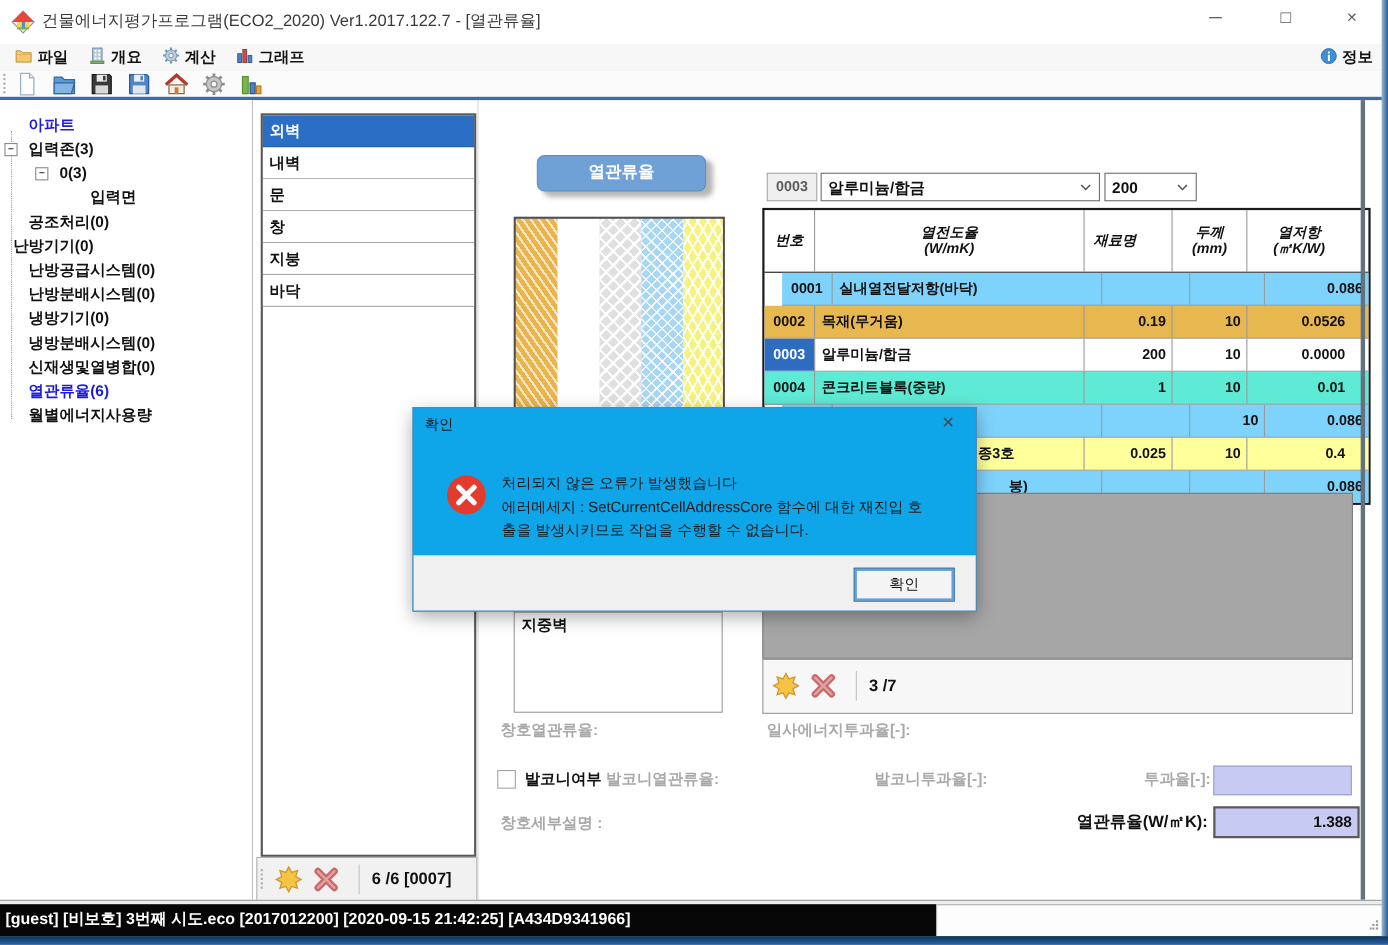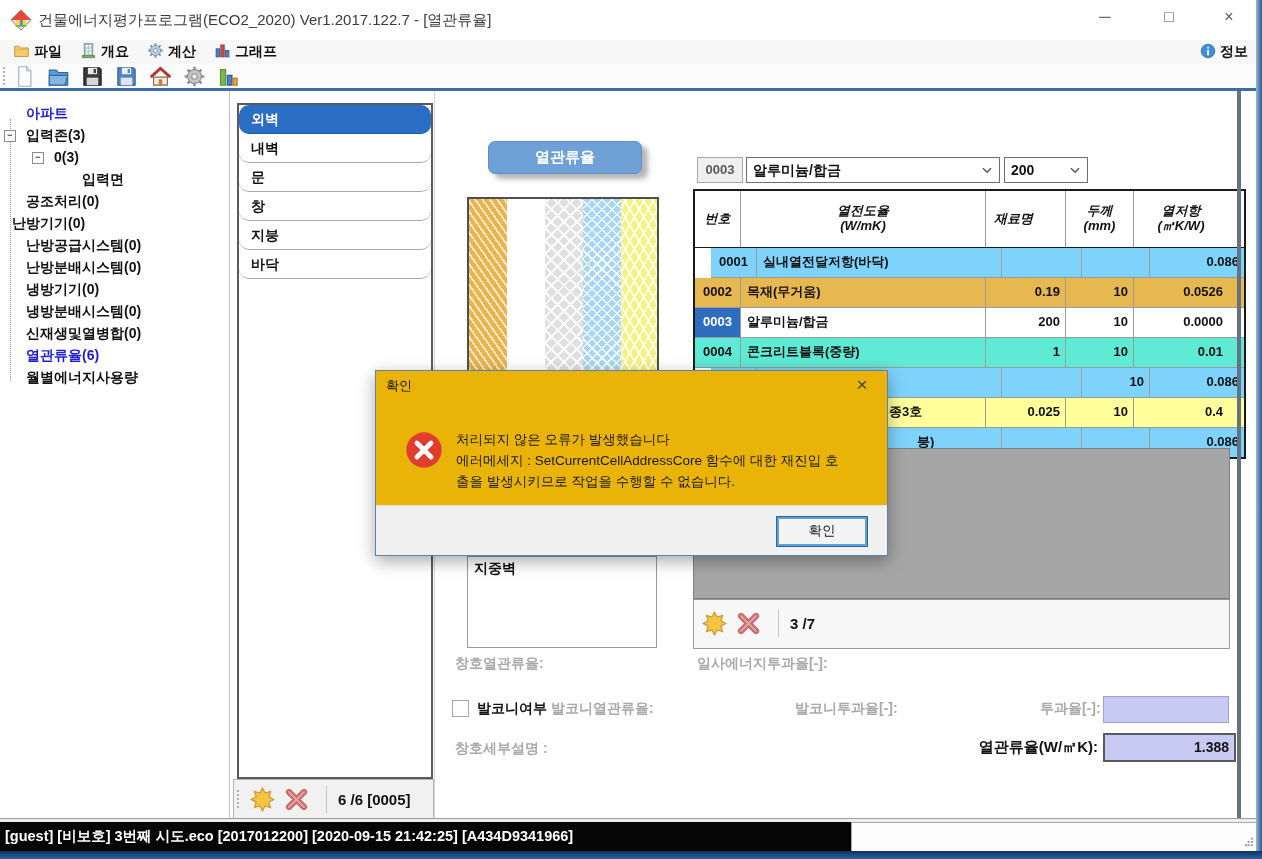--- a/index.html
+++ b/index.html
@@ -34,22 +34,22 @@
   #tree{position:absolute;left:0;top:11px;width:229px;}
   .tree-item{position:relative;height:22px;line-height:22px;font-size:14px;font-weight:bold;color:#121212;
              white-space:nowrap;}
   .tree-item.hl{color:#1b1bd8;}
   .tree-guide{position:absolute;left:10px;top:28px;height:262px;border-left:1px dotted #9a9a9a;}
   .expander{position:absolute;top:6px;width:10px;height:10px;border:1px solid #8a8a8a;background:#fff;
             font-size:9px;line-height:8px;text-align:center;color:#333;}
 
   
   #cat-list{position:absolute;left:237px;top:103px;width:192px;height:672px;border:2px solid #5a5a5a;background:#fff;}
-  .cat-row{height:28px;line-height:28px;border-bottom:1px solid #a8a8a8;padding-left:12px;
-           font-size:14px;font-weight:bold;color:#111;background:#fff;border-radius:10px;}
+  .cat-row{height:28px;line-height:28px;border-bottom:1px solid #a8a8a8;padding-left:6px;
+           font-size:14px;font-weight:bold;color:#111;background:#fff;}
   .cat-row.sel{background:#2a6fc5;color:#fff;border-bottom:1px solid #1f5aa5;}
   #cat-footer{position:absolute;left:233px;top:779px;width:199px;height:39px;background:#f1f1f1;border:1px solid #b2b2b2;}
   .mini-icon{position:absolute;top:7px;width:25px;height:25px;}
   .vsep{position:absolute;top:6px;height:27px;border-left:1px solid #c4c4c4;}
   .count-text{position:absolute;top:0;height:39px;line-height:39px;font-size:15px;font-weight:bold;color:#111;}
 
   
   #main-right-edge{position:absolute;left:1237px;top:91px;width:4px;height:727px;background:#64727f;}
   #sep-list-main{position:absolute;left:434px;top:91px;width:1px;height:727px;background:#d6d6d6;}
 
@@ -107,21 +107,21 @@
   
   .lblgray{position:absolute;font-size:14px;font-weight:bold;color:#a9a9a9;white-space:nowrap;}
   .lblblack{position:absolute;font-size:14px;font-weight:bold;color:#111;white-space:nowrap;}
   #balcony-check{position:absolute;left:452px;top:700px;width:15px;height:15px;background:#fff;border:1px solid #a6a6a6;}
   .lavbox{position:absolute;left:1103px;width:124px;height:25px;background:#c7caf3;}
   #trans-box{top:696px;border:1px solid #9aa0cf;}
   #uvalue-box{top:733px;border:2px solid #5a5a5a;font-size:14px;font-weight:bold;color:#111;
               text-align:right;line-height:25px;padding-right:5px;box-sizing:content-box;}
 
   
-  #dialog{position:absolute;left:375px;top:370px;width:511px;height:184px;background:#eab308;
+  #dialog{position:absolute;left:375px;top:370px;width:511px;height:184px;background:#0ea5e9;
           border:1px solid #5f82a8;box-shadow:0 5px 16px rgba(0,0,0,.35);z-index:50;}
   #dialog-title{position:absolute;left:10px;top:6px;font-size:13px;color:#111;}
   #dialog-close{position:absolute;right:14px;top:2px;font-size:19px;color:#444;width:22px;height:24px;
                 text-align:center;line-height:24px;}
   #dialog-icon{position:absolute;left:29px;top:60px;width:38px;height:38px;}
   #dialog-msg{position:absolute;left:80px;top:58px;width:412px;font-size:13.5px;line-height:21px;color:#1a1a1a;}
   #dialog-footer{position:absolute;left:0;bottom:0;width:100%;height:49px;background:#f0f0f0;border-top:1px solid #e3e3e3;}
   #dialog-ok{position:absolute;right:20px;top:11px;width:86px;height:25px;background:#f4f4f4;
              border:2px solid #5e9fdc;outline:1px solid #2a6496;font-size:13.5px;color:#111;
              text-align:center;line-height:24px;}
@@ -297,21 +297,21 @@
   <div id="cat-footer">
     <span class="grip" style="left:3px;top:10px;"></span>
     <span class="mini-icon" style="left:16px;"><svg width="25" height="25" viewBox="0 0 20 20">
           <polygon points="19,10 15.1,12.1 16.4,16.4 12.1,15.1 10,19 7.9,15.1 3.6,16.4 4.9,12.1 1,10 4.9,7.9 3.6,3.6 7.9,4.9 10,1 12.1,4.9 16.4,3.6 15.1,7.9" fill="#f6c445" stroke="#cf9a2f"></polygon>
         </svg></span>
     <span class="mini-icon" style="left:50px;"><svg width="25" height="25" viewBox="0 0 20 20">
           <path d="M4 4 L16 16 M16 4 L4 16" stroke="#c96b6b" stroke-width="5" stroke-linecap="round"></path>
           <path d="M4 4 L16 16 M16 4 L4 16" stroke="#e2a3a3" stroke-width="1.6" stroke-linecap="round"></path>
         </svg></span>
     <span class="vsep" style="left:92px;"></span>
-    <span class="count-text" style="left:104px;">6 /6 [0005]</span>
+    <span class="count-text" style="left:104px;">6 /6 [0007]</span>
   </div>
   <div id="sep-list-main"></div>
 
   <div id="tab-btn">열관류율</div>
   <div id="row-numbox">0003</div>
   <div id="combo-material" class="combo">
     <span class="val">알루미늄/합금</span>
     <span class="chev"><svg width="18" height="18" viewBox="0 0 20 20">
           <path d="M5.5 8 L10 12.5 L14.5 8" fill="none" stroke="#555" stroke-width="1.6"></path>
         </svg></span>

